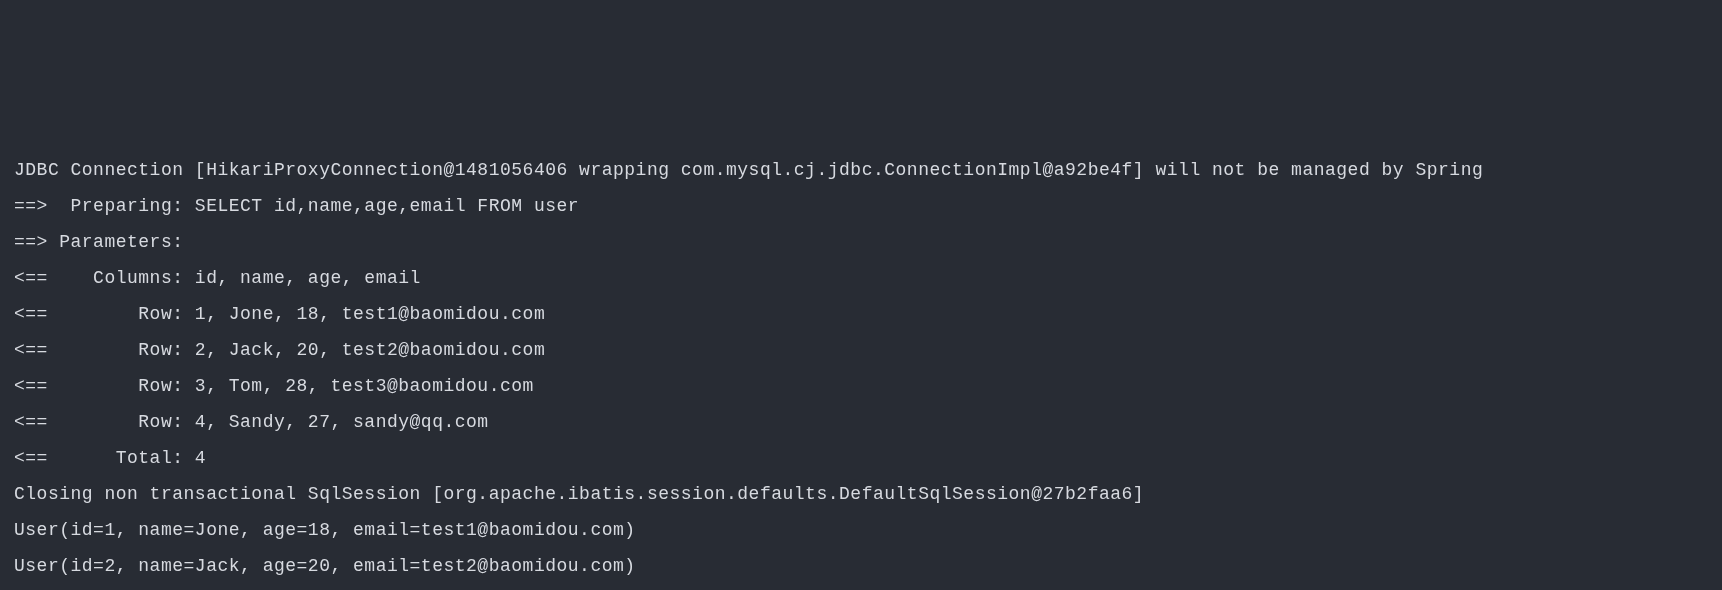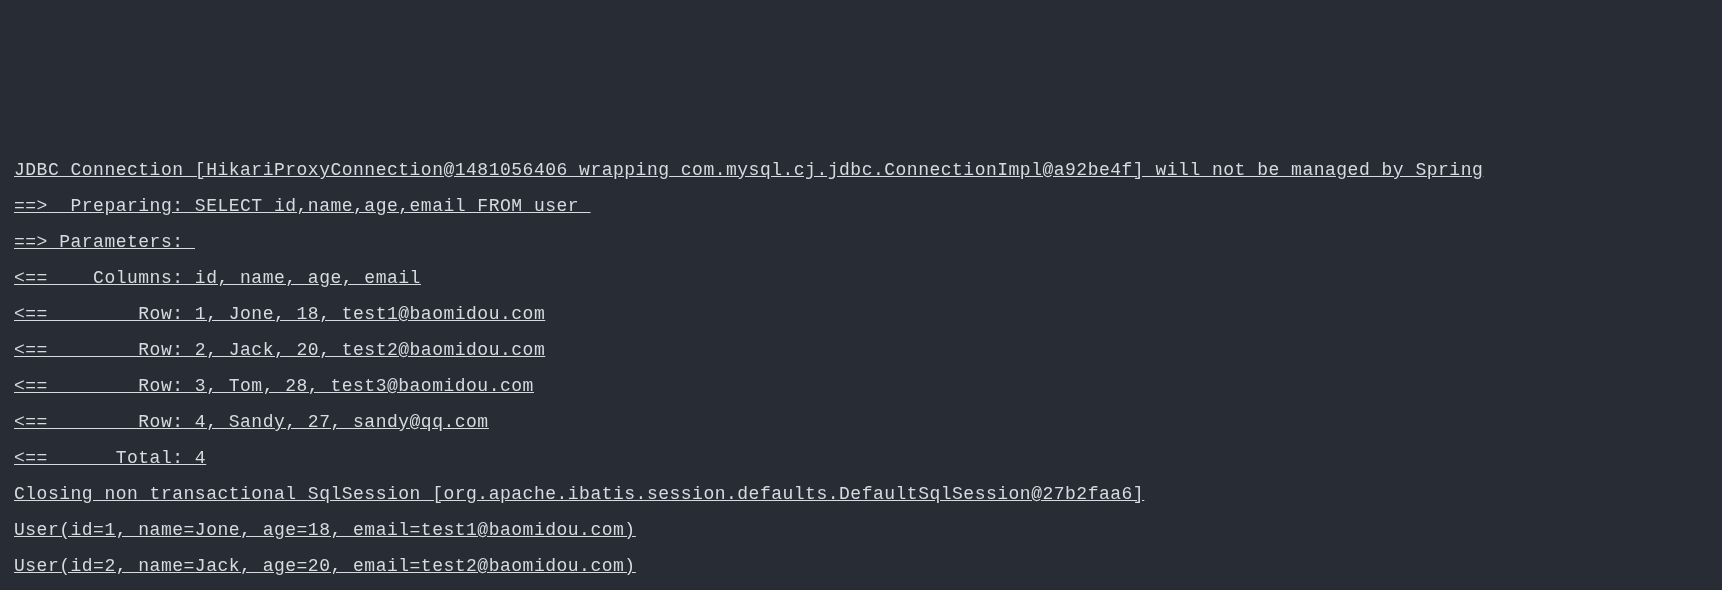--- a/index.html
+++ b/index.html
@@ -1,19 +1,18 @@
 <!DOCTYPE html>
 <html><head>
   <meta charset="utf-8">
   <style>
     * {
       margin: 0;
       padding: 0;
       box-sizing: border-box;
-      text-decoration: underline;
     }
     body {
       background-color: #282c34;
       color: #d7dae0;
       font-family: 'Consolas', 'Monaco', 'Courier New', monospace;
       font-size: 18px;
       line-height: 2.0;
       padding: 8px 14px;
       white-space: pre;
       overflow-x: auto;

